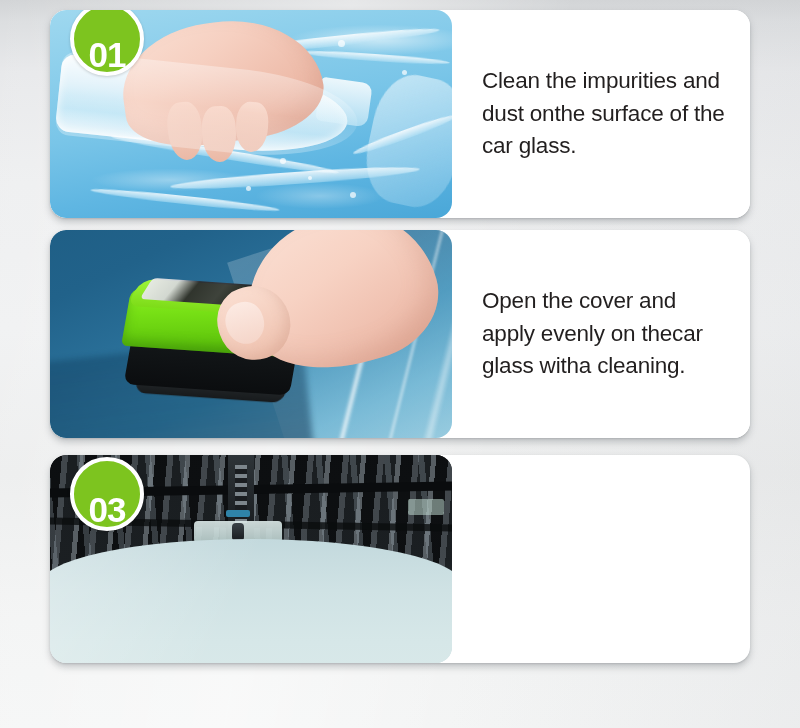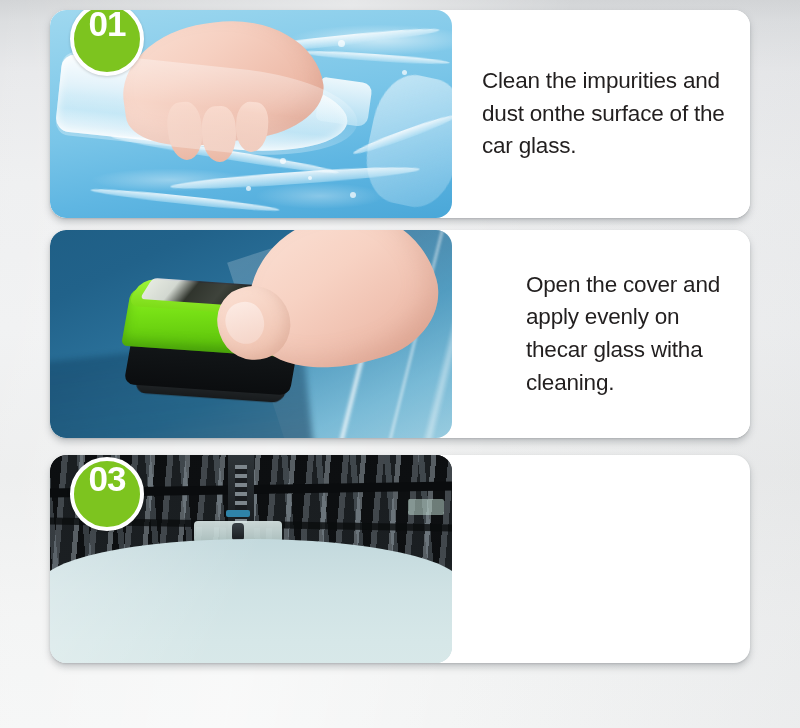--- a/index.html
+++ b/index.html
@@ -68,21 +68,21 @@
     position: absolute;
     left: 20px;
     top: -8px;
     width: 74px;
     height: 74px;
     border-radius: 50%;
     background: #7dc41f;
     border: 4px solid #ffffff;
     box-sizing: border-box;
     display: flex;
-    align-items: flex-start;
+    align-items: flex-end;
     justify-content: center;
     z-index: 5;
     box-shadow: 0 1px 3px rgba(0,0,0,0.18);
   }
   .badge span {
     color: #ffffff;
     font-size: 35px;
     font-weight: bold;
     letter-spacing: -1px;
     font-family: "Liberation Sans", sans-serif;
@@ -102,21 +102,21 @@
   }
   .textpane p {
     margin: 0;
     font-size: 22.5px;
     line-height: 1.45;
     color: #221f1f;
     font-family: "Liberation Sans", sans-serif;
     letter-spacing: -0.2px;
     max-width: 260px;
   }
-  .card.c2 .textpane p { max-width: 240px; margin-left: 44px; }
+  .card.c2 .textpane p { max-width: 240px; }
   .card.c3 .textpane p { max-width: 240px; }
 
   
   .p1 {
     background:
       linear-gradient(170deg, #9fd8ef 0%, #8fd0ec 20%, #79c5e8 48%, #5fb6e2 72%, #4aa7d8 100%);
   }
   .p1 .wavy {
     position: absolute; inset: 0;
     background:

